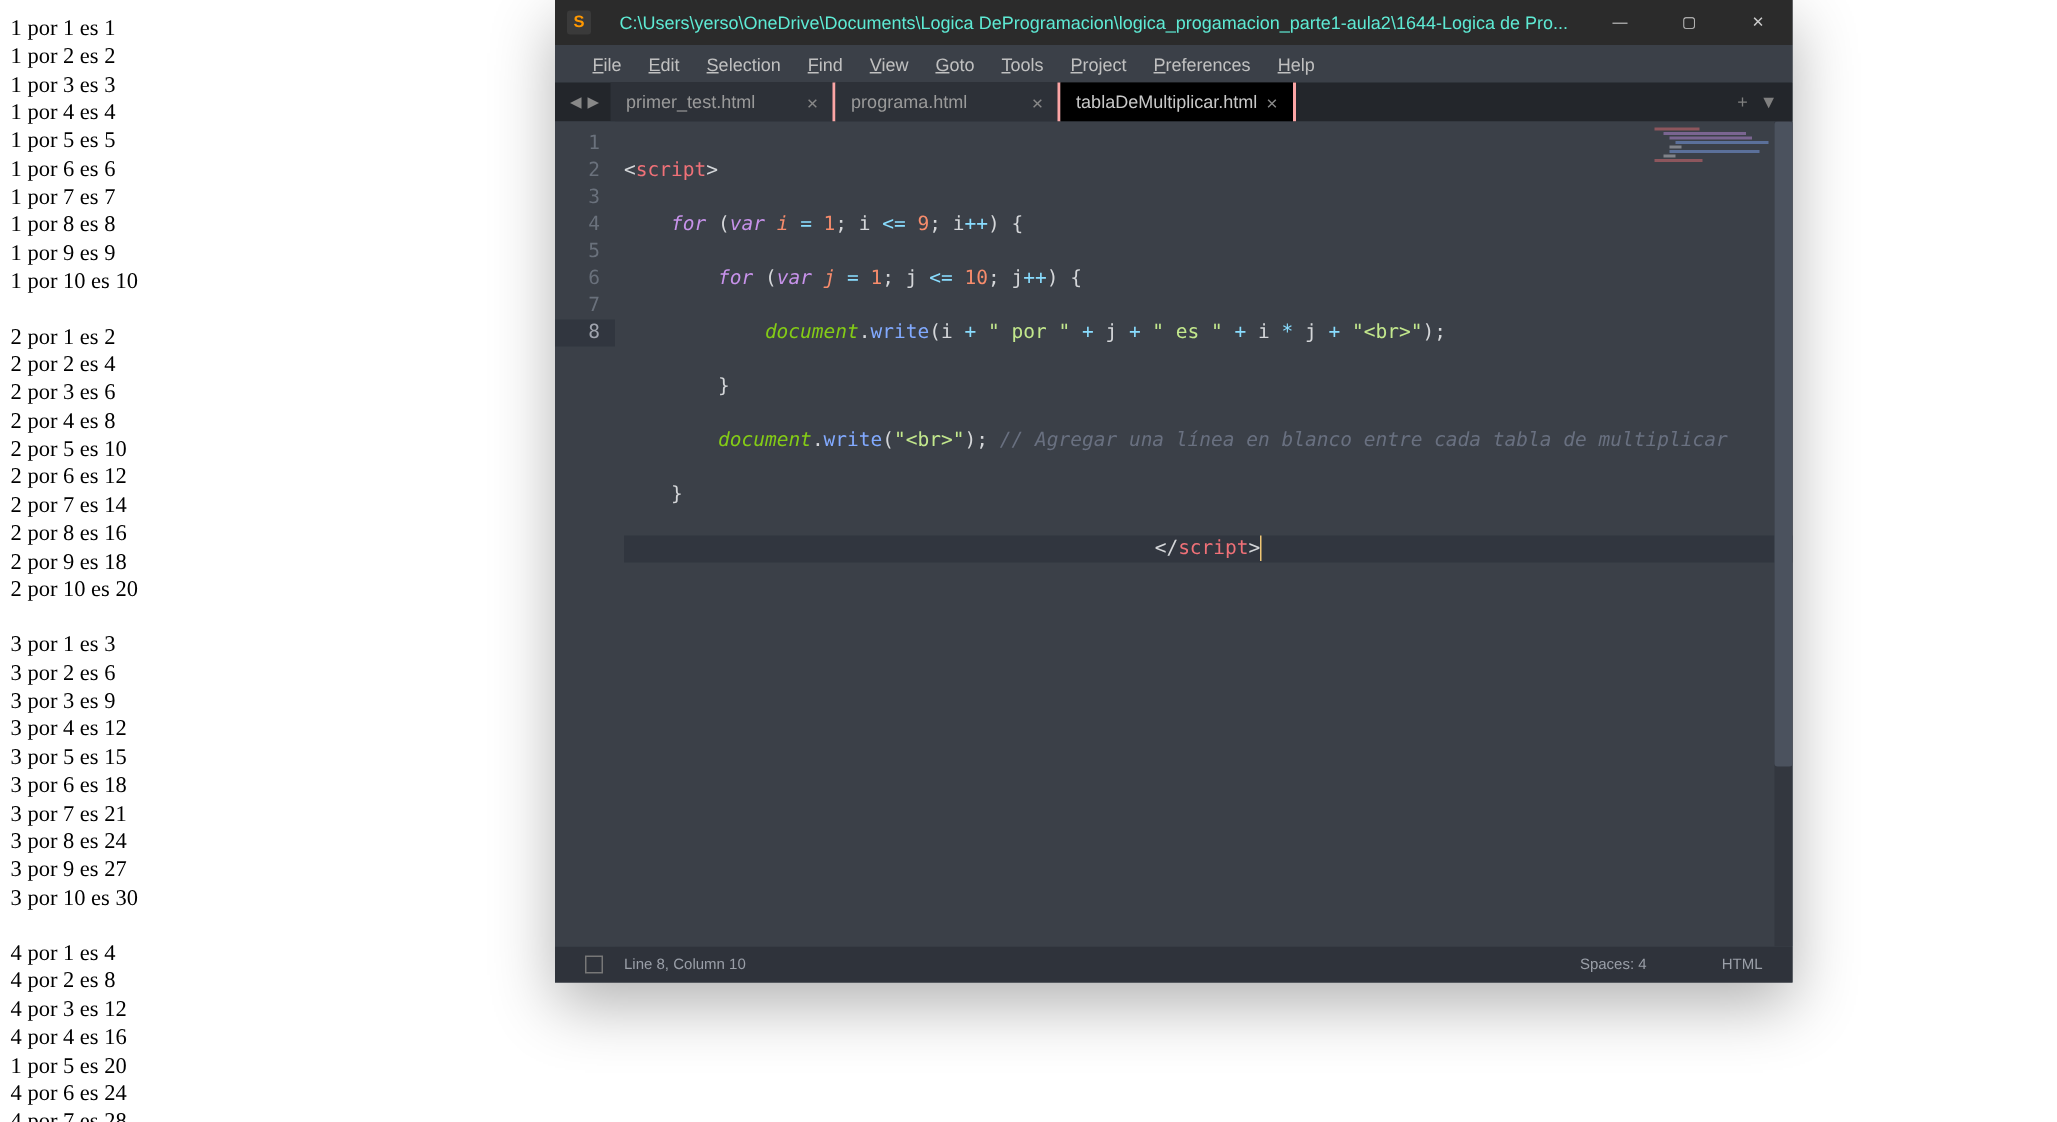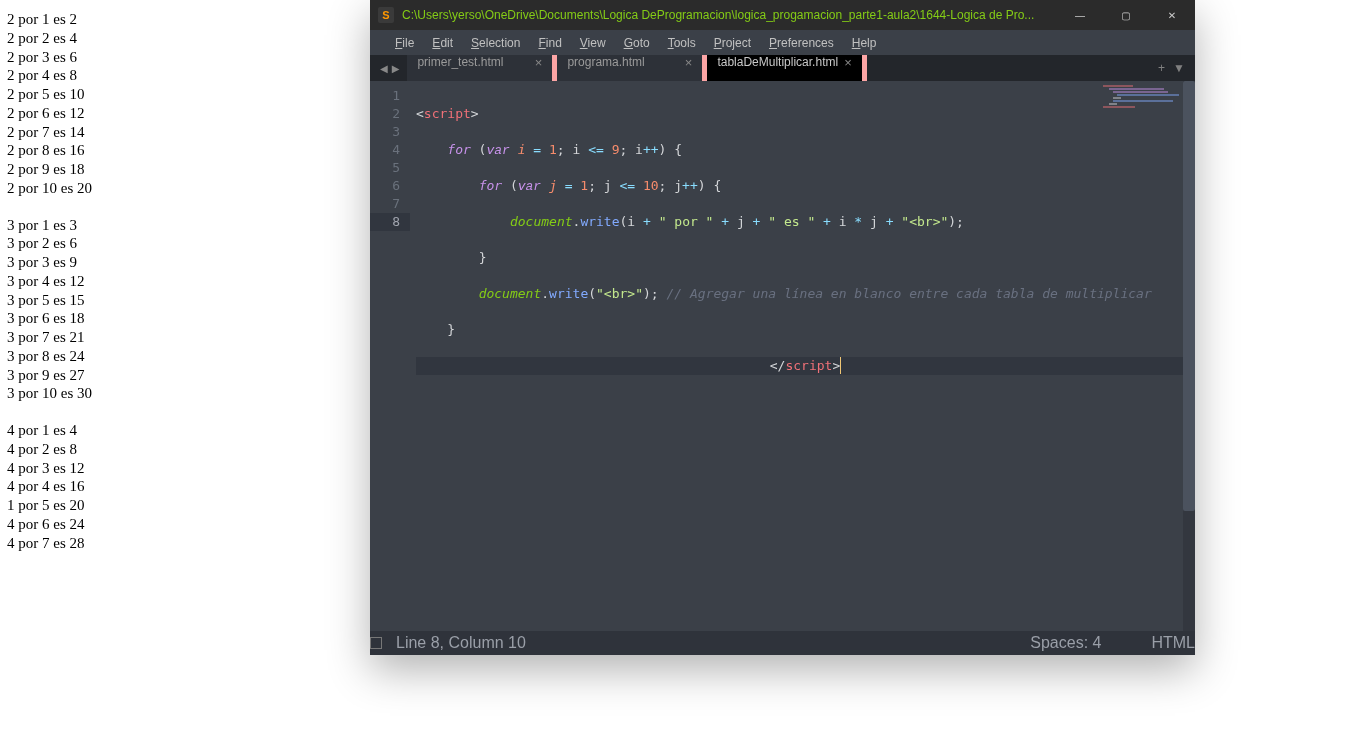--- a/index.html
+++ b/index.html
@@ -48,21 +48,21 @@
       width: 16px; height: 16px;
       background: #3a3a3a;
       border-radius: 2px;
       display: flex; align-items: center; justify-content: center;
       margin-right: 8px;
       color: #ff9800;
       font-weight: bold;
       font-size: 11px;
       font-family: sans-serif;
     }
-    .title-text { flex: 1; color: #84cc16; font-size: 12px; white-space: nowrap; overflow: hidden; }
+    .title-text { flex: 1; color: #5eead4; font-size: 12px; white-space: nowrap; overflow: hidden; margin-left: 11px; }
     .win-controls { display: flex; height: 100%; }
     .win-btn { 
       width: 46px; 
       display: flex; 
       align-items: center; 
       justify-content: center; 
       color: #ccc;
       cursor: pointer;
       font-size: 10px;
     }
@@ -91,27 +91,28 @@
     }
     .nav-arrows {
       display: flex;
       align-items: center;
       padding: 0 6px 0 2px;
       color: #888;
     }
     .nav-arrow { font-size: 10px; padding: 0 2px; cursor: pointer; }
     .tab {
       display: flex;
+      align-items: center;
       padding: 0 10px;
       min-width: 150px;
       max-width: 180px;
       background: #2d3138;
       color: #9a9a9a;
       font-size: 12px;
-      border-right: 5px solid #fca5a5;
+      border-right: 2px solid #fca5a5;
       cursor: pointer;
       position: relative;
     }
     .tab.active {
       background: #000000;
       color: #c8c8c8;
     }
     .tab-label { flex: 1; overflow: hidden; white-space: nowrap; }
     .tab-close { 
       font-size: 13px; 
@@ -157,21 +158,21 @@
       white-space: pre;
       position: relative;
     }
     .code-line { height: 18px; }
     .code-line.active { background: #31363f; text-align: center; }
     
     .c-plain { color: #d4d6d9; }
     .c-tag { color: #f07178; }
     .c-bracket { color: #d4d6d9; }
     .c-keyword { color: #c792ea; font-style: italic; }
-    .c-storage { color: #c792ea; font-style: italic; font-family: Liberation Mono, monospace; }
+    .c-storage { color: #c792ea; font-style: italic; }
     .c-var { color: #f78c6c; font-style: italic; }
     .c-op { color: #89ddff; }
     .c-num { color: #f78c6c; }
     .c-obj { color: #84cc16; font-style: italic; }
     .c-func { color: #82aaff; }
     .c-string { color: #c3e88d; }
     .c-comment { color: #697080; font-style: italic; }
     .cursor { 
       display: inline-block; 
       width: 1px; 
@@ -213,35 +214,47 @@
       height: 430px;
       border-radius: 2px;
     }
     
     .statusbar {
       height: 24px;
       background: #2f333b;
       display: flex;
       align-items: center;
       color: #9a9fa8;
-      font-size: 16px;
-      padding: 0 0;
+      font-size: 10px;
+      padding: 0 20px;
     }
     .status-square {
       width: 12px; height: 12px;
       border: 1px solid #777;
       margin-right: 14px;
     }
     .status-left { flex: 1; }
     .status-spaces { margin-right: 50px; }
   </style>
 </head>
 <body>
 
 <div class="browser-content" id="browser-output">
+    <div class="table-block">
+      <div>1 por 1 es 1</div>
+      <div>1 por 2 es 2</div>
+      <div>1 por 3 es 3</div>
+      <div>1 por 4 es 4</div>
+      <div>1 por 5 es 5</div>
+      <div>1 por 6 es 6</div>
+      <div>1 por 7 es 7</div>
+      <div>1 por 8 es 8</div>
+      <div>1 por 9 es 9</div>
+      <div>1 por 10 es 10</div>
+    </div>
     <div class="table-block">
       <div>2 por 1 es 2</div>
       <div>2 por 2 es 4</div>
       <div>2 por 3 es 6</div>
       <div>2 por 4 es 8</div>
       <div>2 por 5 es 10</div>
       <div>2 por 6 es 12</div>
       <div>2 por 7 es 14</div>
       <div>2 por 8 es 16</div>
       <div>2 por 9 es 18</div>

